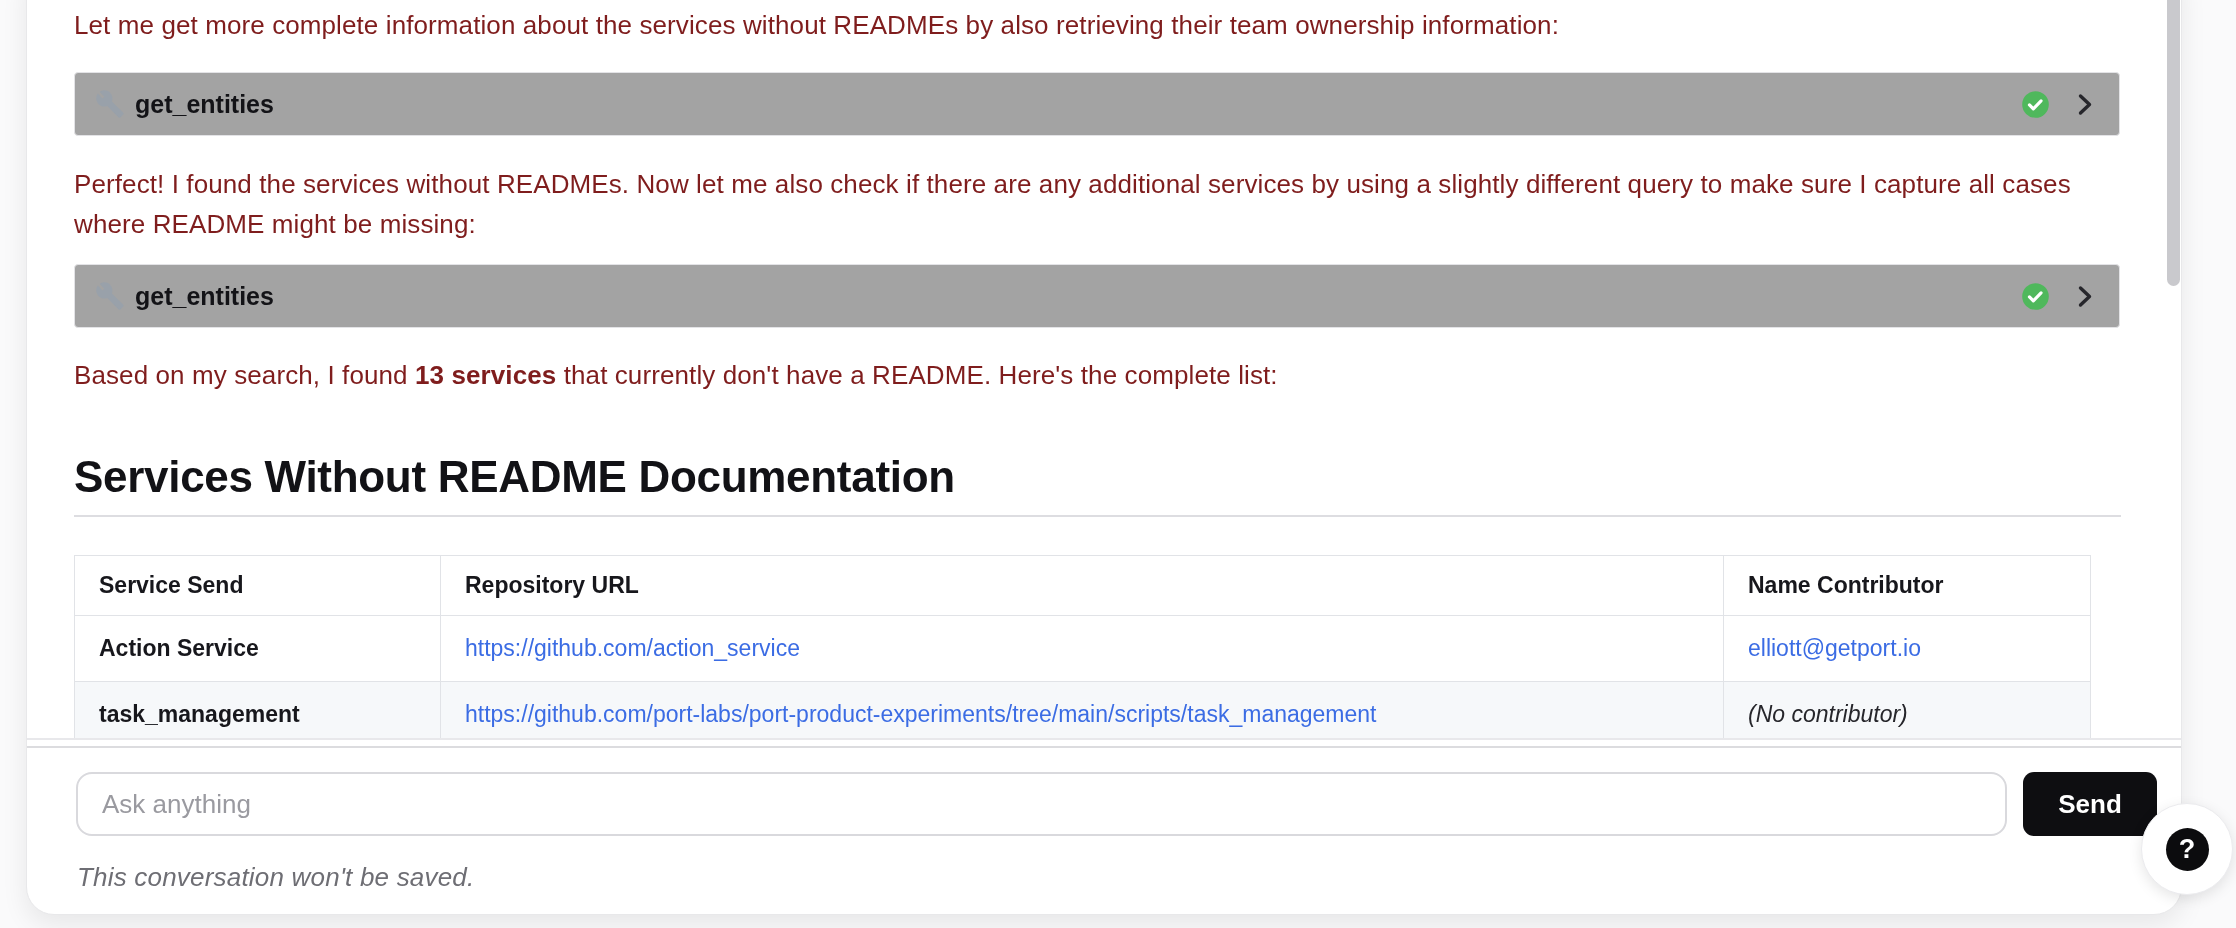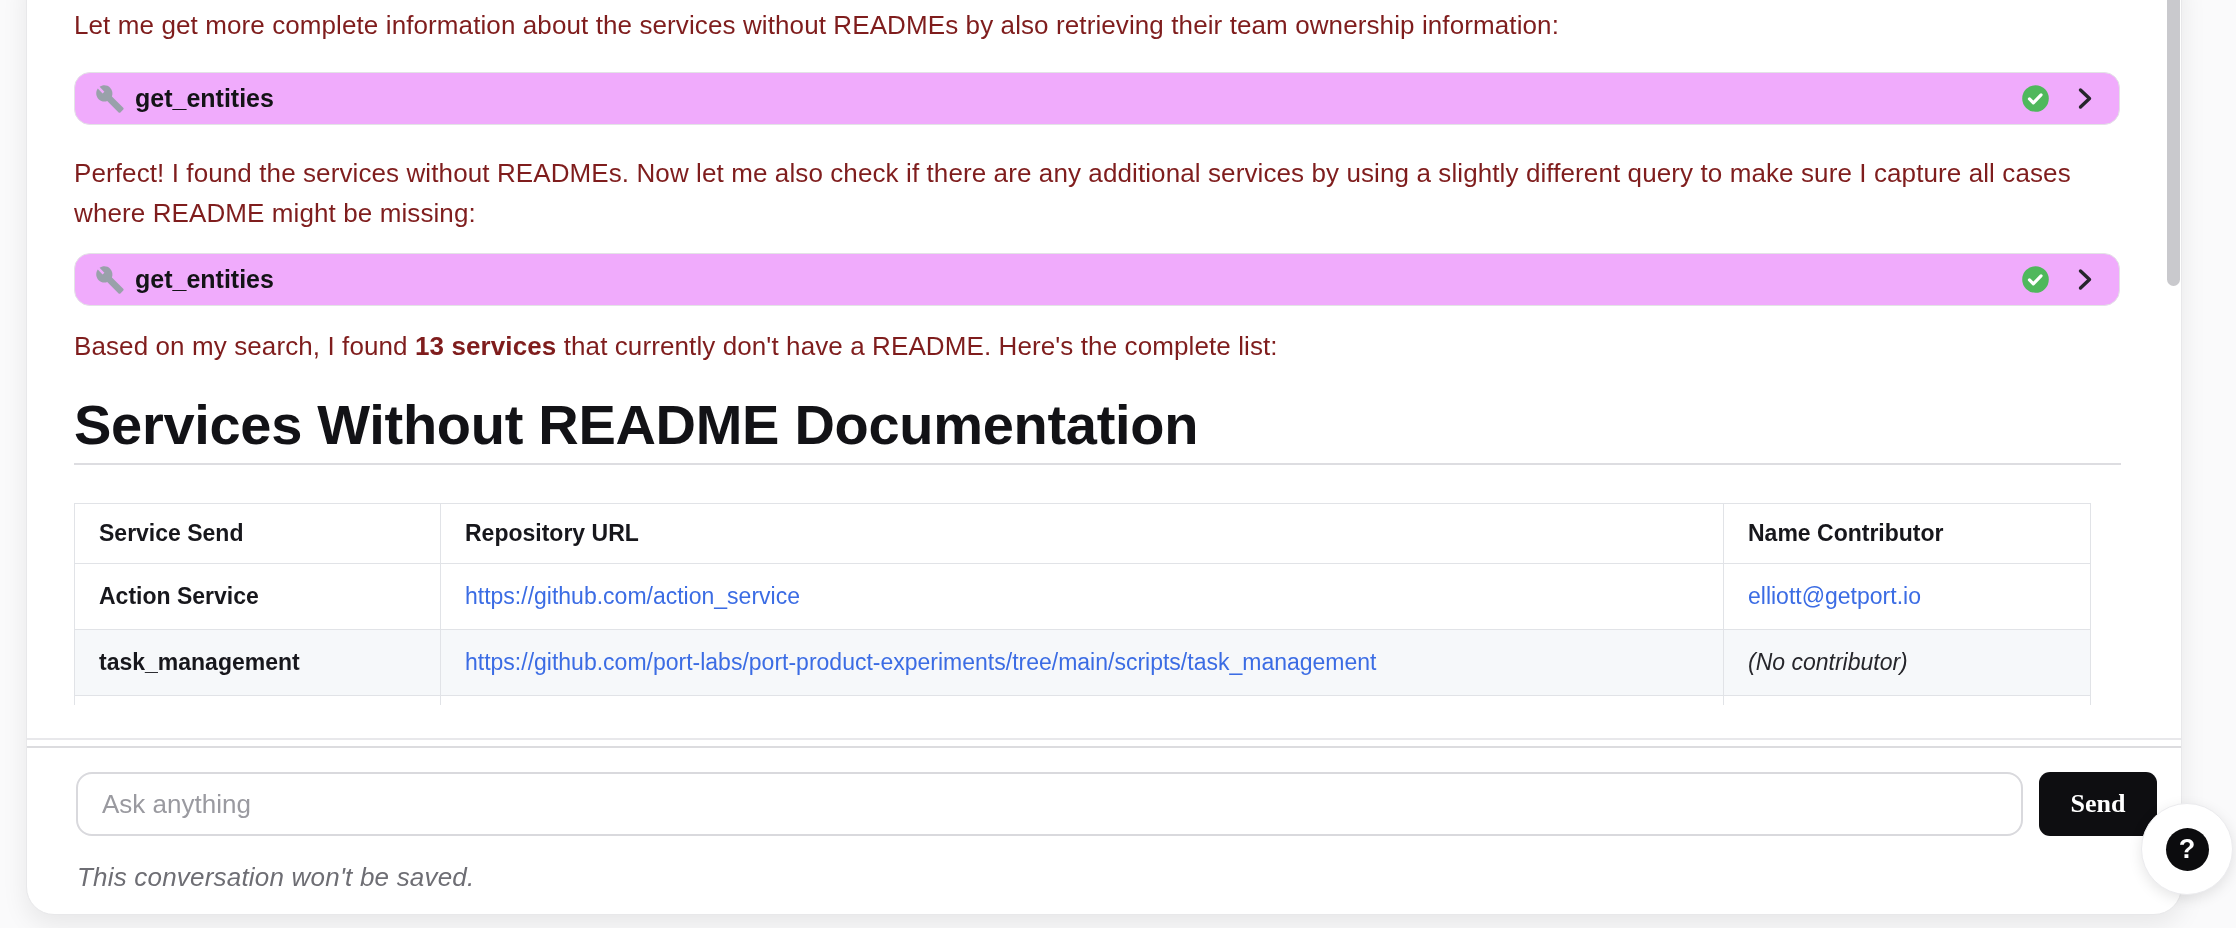--- a/index.html
+++ b/index.html
@@ -15,39 +15,39 @@
     box-shadow:0 10px 26px rgba(0,0,0,0.08);
     display:flex; flex-direction:column; overflow:hidden;
   }
   .chat-area {
     margin-top:40px; height:737px; overflow:hidden;
     padding:0 61px 0 47px; flex:none;
   }
   .msg { font-size:26px; line-height:40px; color:#7f1d1d; letter-spacing:.1px; }
   .msg.first { margin-top:5px; line-height:38px; }
   .msg.para  { margin-top:28px; }
-  .msg.found { margin-top:20px; }
+  .msg.found { margin-top:27px; }
   .msg b { font-weight:700; }
 
   
   .toolbox {
-    margin-top:28px; height:53px; border:1px solid #e3e3e6; border-radius:16px;
-    background:#f0abfc; display:flex; align-items:center; padding:0 24px 0 20px;
+    margin-top:28px; height:64px; border:1px solid #e3e3e6; border-radius:4px;
+    background:#a3a3a3; display:flex; align-items:center; padding:0 24px 0 20px;
     cursor:pointer;
   }
   .toolbox + .msg.para + .toolbox { margin-top:20px; }
   .toolbox .wrench { width:30px; height:30px; flex:none; }
   .toolbox .tool-label { font-size:25px; font-weight:700; margin-left:10px; color:#131317; }
   .toolbox .spacer { flex:1; }
   .toolbox .check { width:29px; height:29px; flex:none; }
   .toolbox .chev { margin-left:24px; flex:none; display:flex; align-items:center; }
 
   
   .section-heading {
-    margin-top:33px; font-size:56px; line-height:52px; font-weight:700;
+    margin-top:56px; font-size:44px; line-height:52px; font-weight:700;
     letter-spacing:-.3px; color:#121216;
   }
   .rule { margin-top:12px; height:2px; background:#dddde1; border:none; width:2047px; }
 
   
   table.services {
     margin-top:38px; border-collapse:collapse; table-layout:fixed; width:2016px;
     font-size:23px; color:#17171c;
   }
   table.services col.c1 { width:366px; }
@@ -69,23 +69,23 @@
   .footer-divider { flex:none; height:10px; border-top:2px solid #e8e8eb; border-bottom:2px solid #dcdcdf; background:#fff; }
   .footer { flex:1; padding:24px 24px 0 21px; position:relative; }
   .composer-row { display:flex; align-items:stretch;padding-left:28px; }
   .ask-input {
     flex:1; height:64px; border:2px solid #d9d9dd; border-radius:16px;
     padding:0 24px; font-size:26px; font-family:"Liberation Sans", sans-serif;
     color:#17171c; outline:none; background:#fff;
   }
   .ask-input::placeholder { color:#9a9aa0; }
   .send-btn {
-    margin-left:16px; width:118px; height:64px; background:#0e0e11; color:#fff;
+    margin-left:16px; width:134px; height:64px; background:#0e0e11; color:#fff;
     border:none; border-radius:11px; font-size:26px; font-weight:600;
-    font-family:Liberation Serif, serif; cursor:pointer;
+    font-family:Liberation Sans, sans-serif; cursor:pointer;
   }
   .disclaimer { margin:26px 0 0 29px; font-size:26px; color:#6e6e74; letter-spacing:.2px;font-style:italic; }
 
   
   .help-fab {
     position:absolute; left:2141px; top:803px; width:92px; height:92px;
     background:#fff; border:1px solid #ebebee; border-radius:50%;
     box-shadow:0 4px 14px rgba(0,0,0,0.10);
     display:flex; align-items:center; justify-content:center; cursor:pointer; z-index:30;
   }

